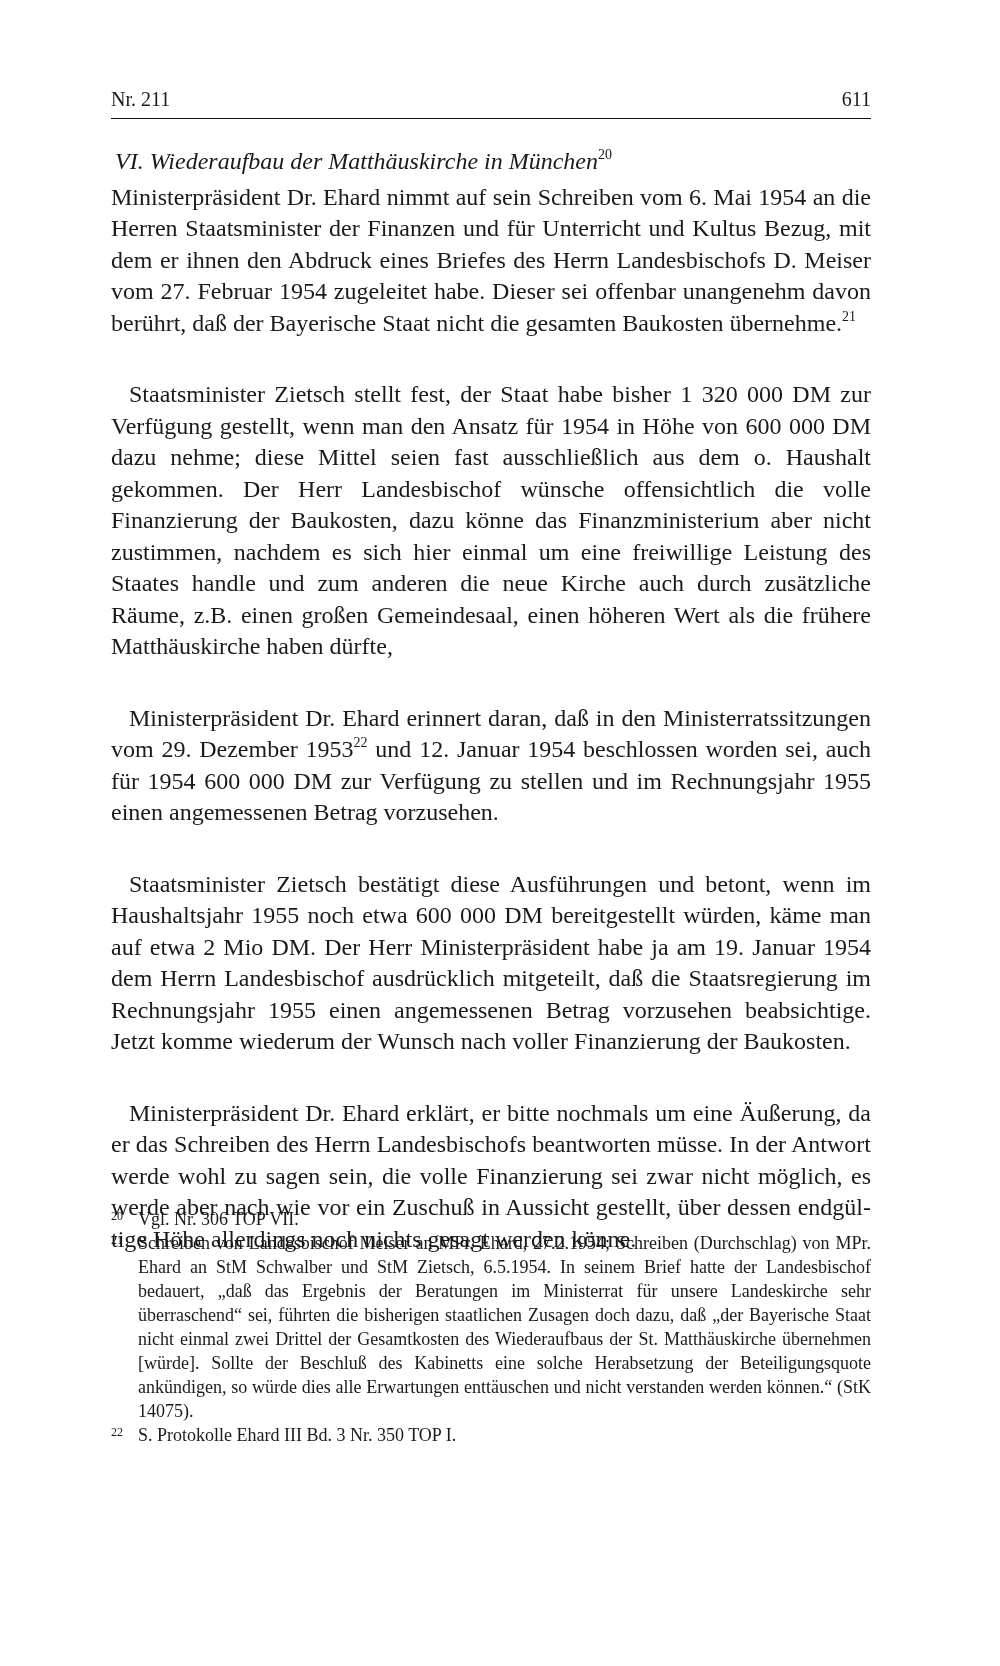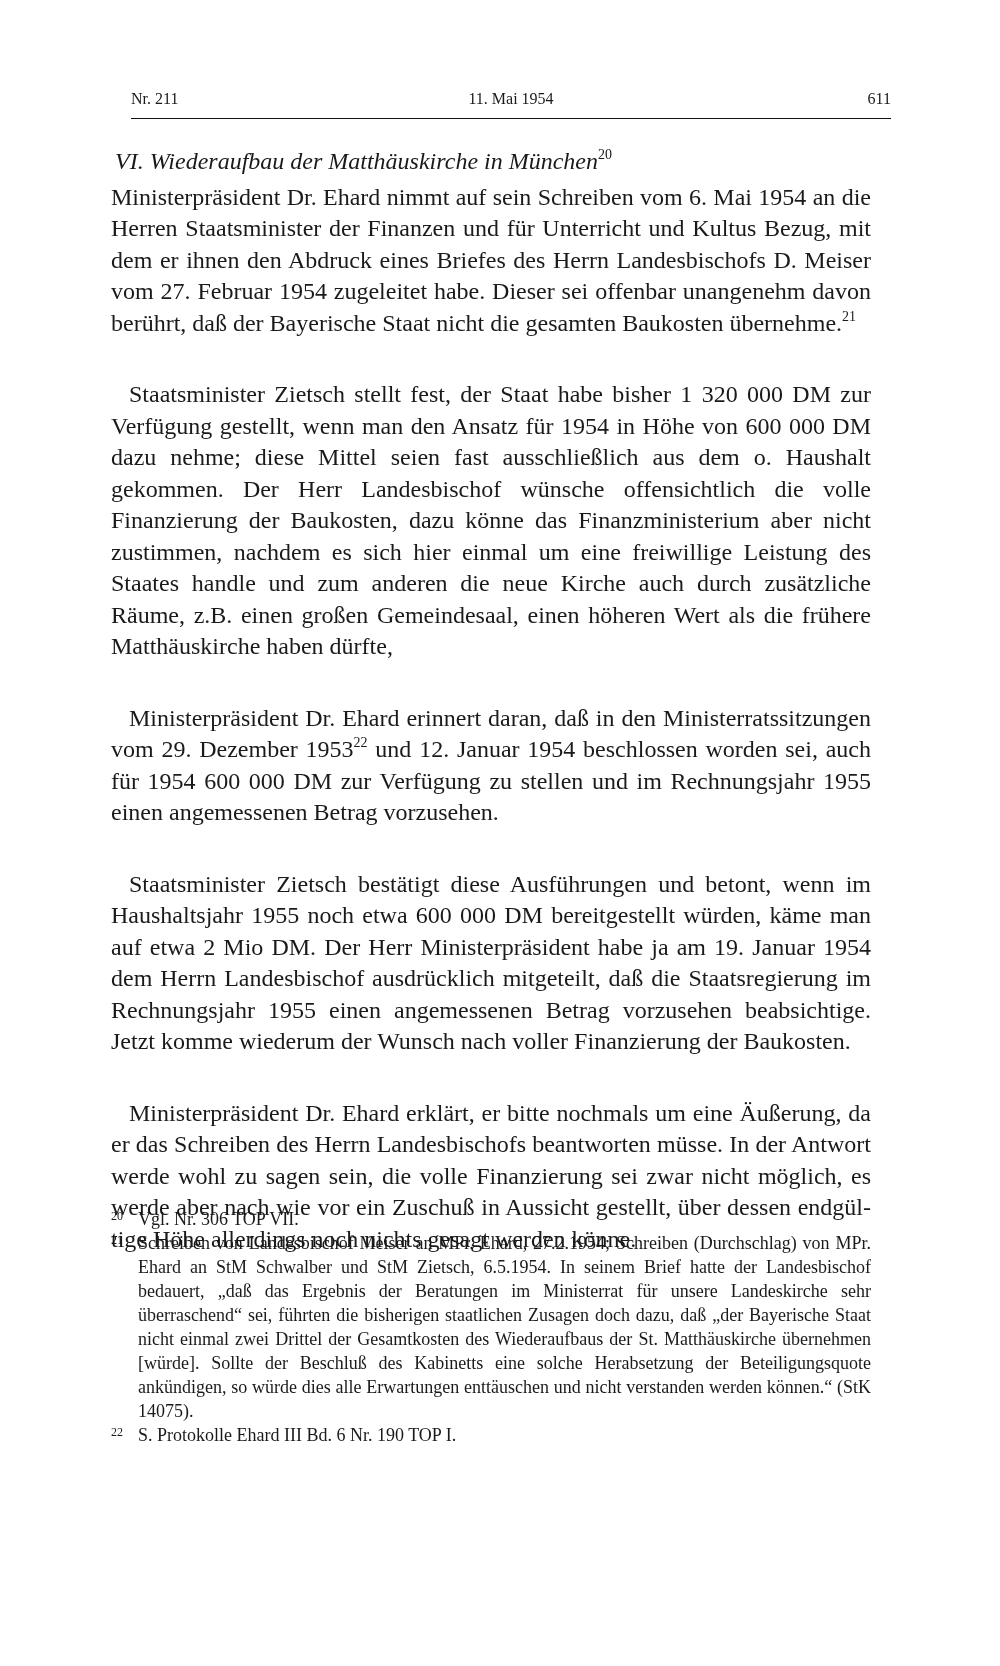--- a/index.html
+++ b/index.html
@@ -5,21 +5,21 @@
   html, body { margin: 0; padding: 0; background: #ffffff; }
   body { width: 1000px; height: 1666px; position: relative; overflow: hidden; }
   .page {
     position: absolute; left: 0; top: 0; width: 1000px; height: 1666px;
     background: #ffffff; color: #1a1a1a;
     font-family: "Liberation Serif", "DejaVu Serif", serif;
   }
   .running-head {
     position: absolute; left: 111px; top: 84px; width: 760px; height: 34px;
     border-bottom: 1.5px solid #111;
-    font-size: 16px; line-height: 30px; margin-left: 20px;
+    font-size: 20px; line-height: 30px;
   }
   .running-head .left { position: absolute; left: 0; top: 0; }
   .running-head .center { position: absolute; left: 0; right: 0; top: 0; text-align: center; }
   .running-head .right { position: absolute; right: 0; top: 0; }
 
   .body-text {
     position: absolute; left: 111px; top: 142px; width: 760px;
     font-size: 24px; line-height: 31.5px; text-align: justify;
     hyphens: manual;
   }
@@ -36,37 +36,36 @@
   .fn { position: relative; padding-left: 27px; margin: 0; }
   .fn .num { position: absolute; left: 0; top: 0; font-size: 12px; line-height: 18px; }
 </style>
 </head>
 <body>
 
 <div class="page">
 
   <div class="running-head">
     <span class="left">Nr. 211</span>
-    <span class="center">11. Mai 1954</span>
     <span class="right">611</span>
   </div>
 
   <div class="body-text">
     <p class="section-title"><span>VI. Wiederaufbau der Matthäuskirche in München</span><sup>20</sup></p>
 
     <p class="para"><span>Ministerpräsident </span><span class="it">Dr. Ehard</span><span> nimmt auf sein Schreiben vom 6. Mai 1954 an die Herren Staatsminister der Finanzen und für Unterricht und Kultus Bezug, mit dem er ihnen den Abdruck eines Briefes des Herrn Landesbischofs D. Meiser vom 27. Februar 1954 zugeleitet habe. Dieser sei offenbar unangenehm davon berührt, daß der Bayerische Staat nicht die gesamten Baukosten übernehme.</span><sup>21</sup></p>
 
     <p class="para indent"><span>Staatsminister </span><span class="it">Zietsch</span><span> stellt fest, der Staat habe bisher 1 320 000 DM zur Verfügung gestellt, wenn man den Ansatz für 1954 in Höhe von 600 000 DM dazu nehme; diese Mittel seien fast ausschließlich aus dem o. Haushalt gekommen. Der Herr Landesbischof wünsche offensichtlich die volle Finanzie­rung der Baukosten, dazu könne das Finanzministerium aber nicht zustimmen, nachdem es sich hier einmal um eine freiwillige Leistung des Staates handle und zum anderen die neue Kirche auch durch zusätzliche Räume, z.B. einen großen Gemeindesaal, einen höheren Wert als die frühere Matthäuskirche haben dürfte,</span></p>
 
     <p class="para indent"><span>Ministerpräsident </span><span class="it">Dr. Ehard</span><span> erinnert daran, daß in den Ministerratssitzungen vom 29. Dezember 1953</span><sup>22</sup><span> und 12. Januar 1954 beschlossen worden sei, auch für 1954 600 000 DM zur Verfügung zu stellen und im Rechnungsjahr 1955 einen angemessenen Betrag vorzusehen.</span></p>
 
     <p class="para indent"><span>Staatsminister </span><span class="it">Zietsch</span><span> bestätigt diese Ausführungen und betont, wenn im Haushaltsjahr 1955 noch etwa 600 000 DM bereitgestellt würden, käme man auf etwa 2 Mio DM. Der Herr Ministerpräsident habe ja am 19. Januar 1954 dem Herrn Landesbischof ausdrücklich mitgeteilt, daß die Staatsregierung im Rechnungsjahr 1955 einen angemessenen Betrag vorzusehen beabsichtige. Jetzt komme wiederum der Wunsch nach voller Finanzierung der Baukosten.</span></p>
 
     <p class="para indent"><span>Ministerpräsident </span><span class="it">Dr. Ehard</span><span> erklärt, er bitte nochmals um eine Äußerung, da er das Schreiben des Herrn Landesbischofs beantworten müsse. In der Antwort werde wohl zu sagen sein, die volle Finanzierung sei zwar nicht möglich, es werde aber nach wie vor ein Zuschuß in Aussicht gestellt, über dessen endgül­tige Höhe allerdings noch nichts gesagt werden könne.</span></p>
   </div>
 
   <div class="footnotes">
     <p class="fn"><span class="num">20</span><span>Vgl. Nr. 306 TOP VII.</span></p>
     <p class="fn"><span class="num">21</span><span>Schreiben von Landesbischof Meiser an MPr. Ehard, 27.2.1954; Schreiben (Durchschlag) von MPr. Ehard an StM Schwalber und StM Zietsch, 6.5.1954. In seinem Brief hatte der Landesbischof bedauert, „daß das Ergebnis der Beratungen im Ministerrat für unsere Landes­kirche sehr überraschend“ sei, führten die bisherigen staatlichen Zusagen doch dazu, daß „der Bayerische Staat nicht einmal zwei Drittel der Gesamtkosten des Wiederaufbaus der St. Matthäuskirche übernehmen [würde]. Sollte der Beschluß des Kabinetts eine solche Herab­setzung der Beteiligungsquote ankündigen, so würde dies alle Erwartungen enttäuschen und nicht verstanden werden können.“ (StK 14075).</span></p>
-    <p class="fn"><span class="num">22</span><span>S. </span><span class="it">Protokolle Ehard</span><span> III Bd. 6 Nr. 190 TOP I.</span></p>
+    <p class="fn"><span class="num">22</span><span>S. </span><span class="it">Protokolle Ehard</span><span> III Bd. 3 Nr. 350 TOP I.</span></p>
   </div>
 
 </div>
 
 </body></html>

